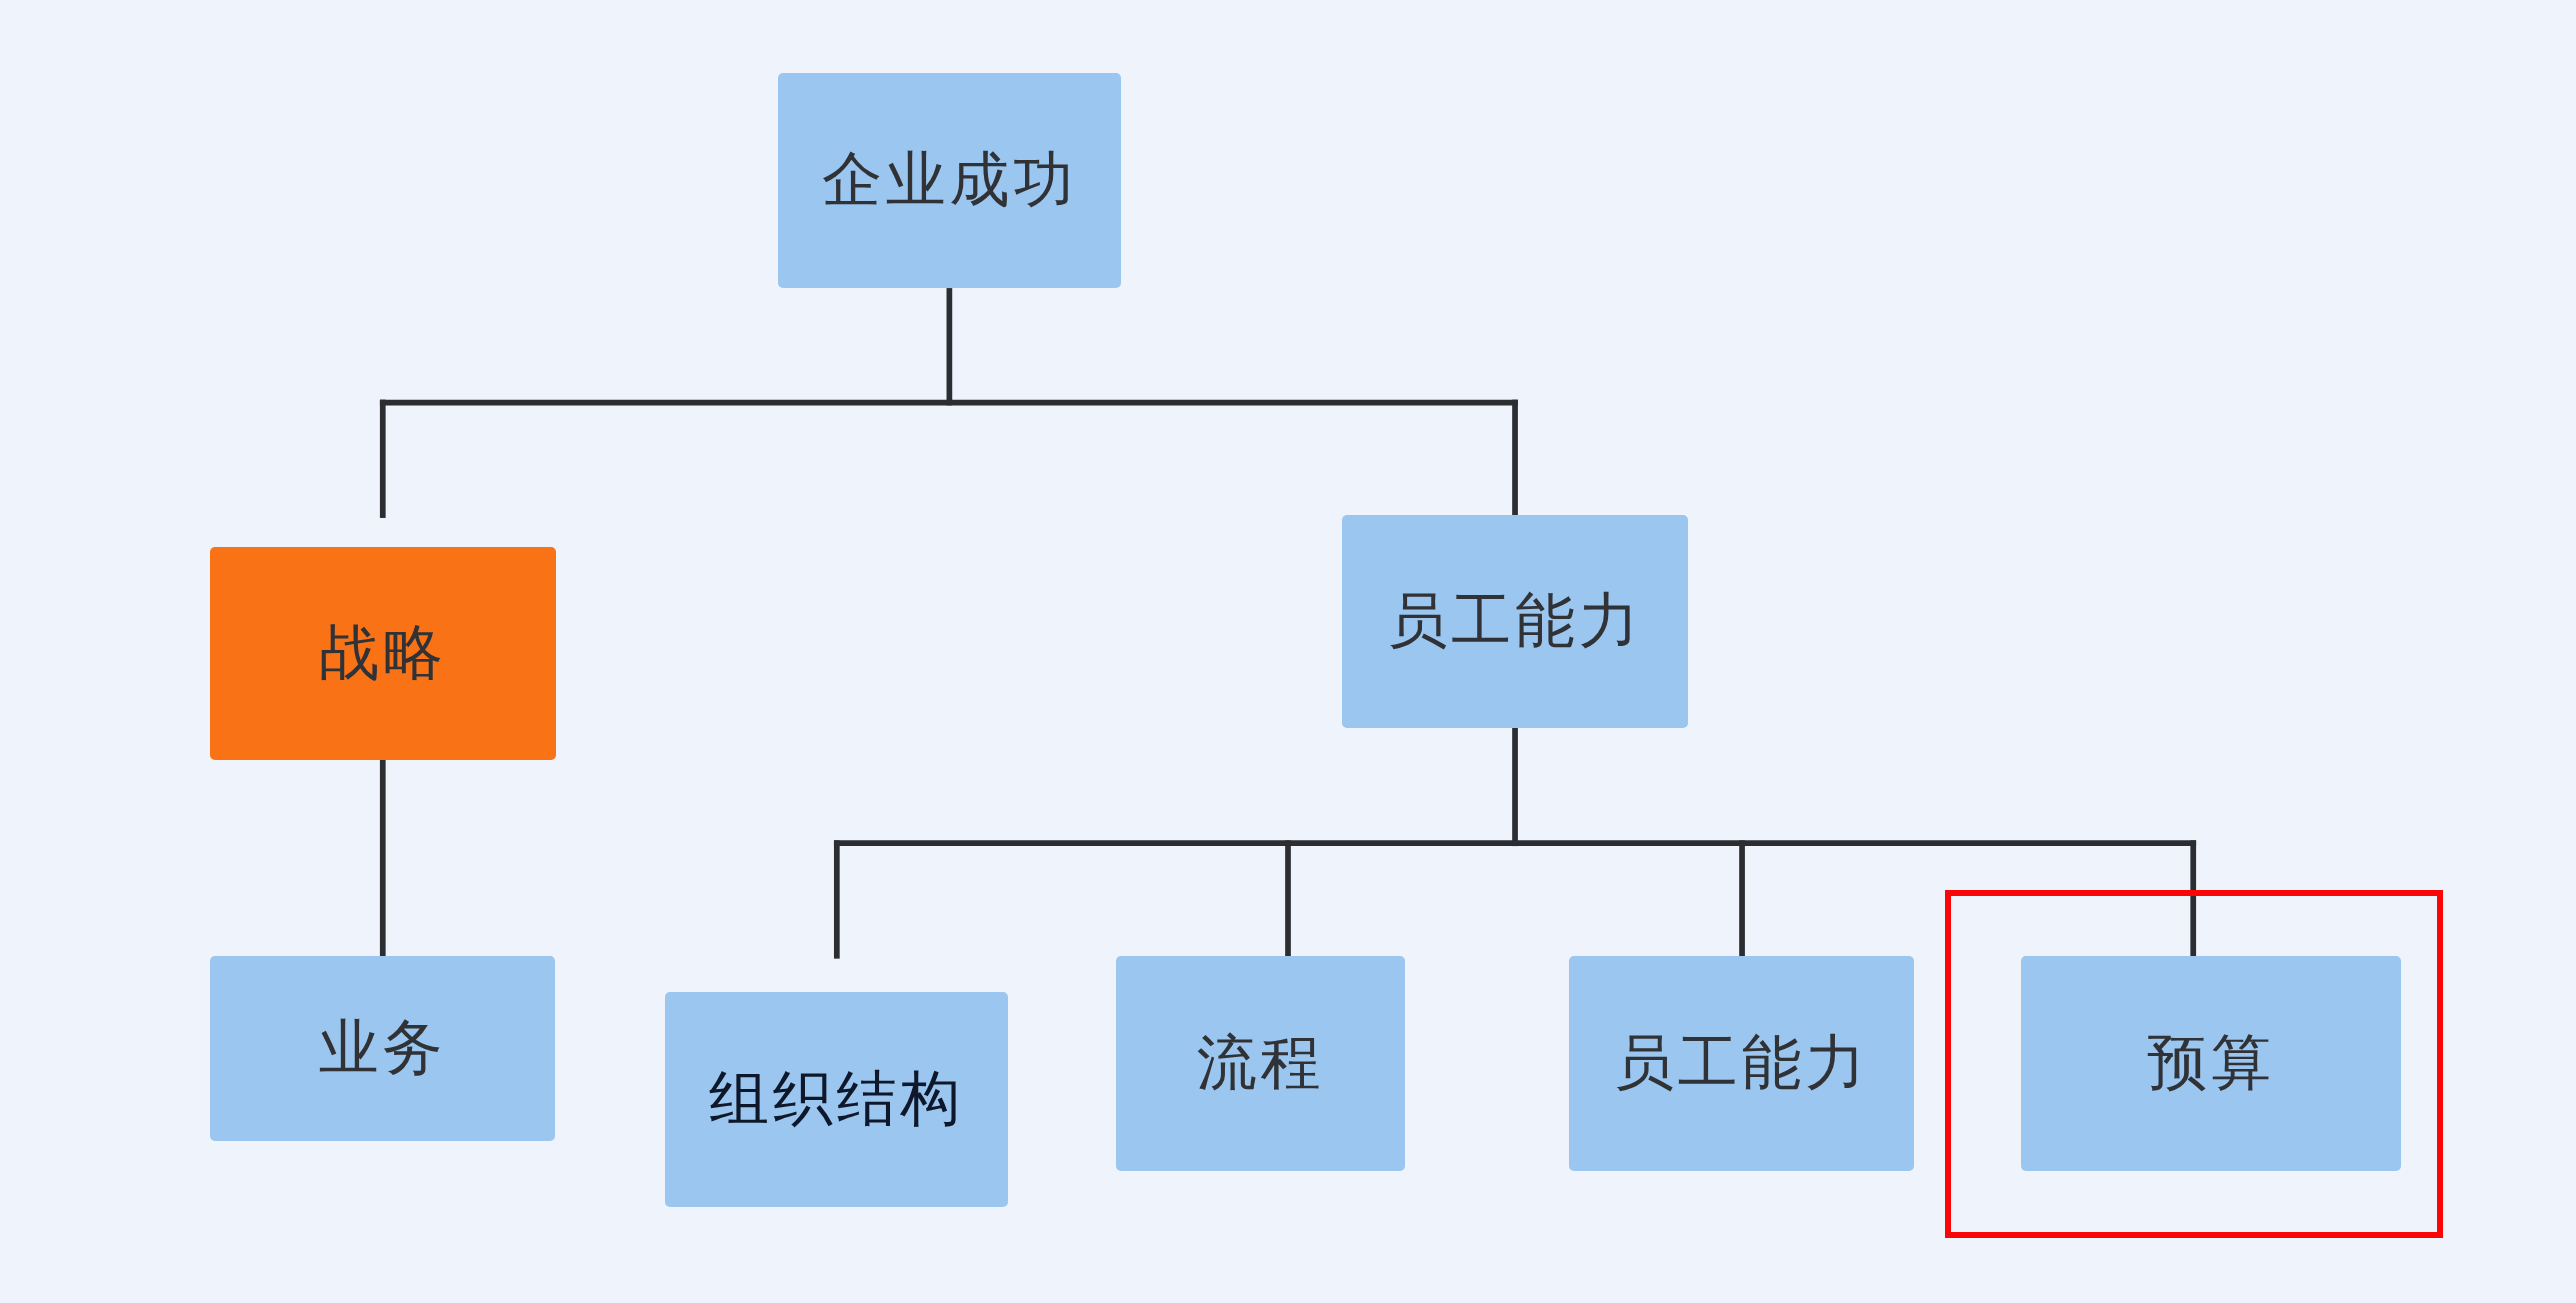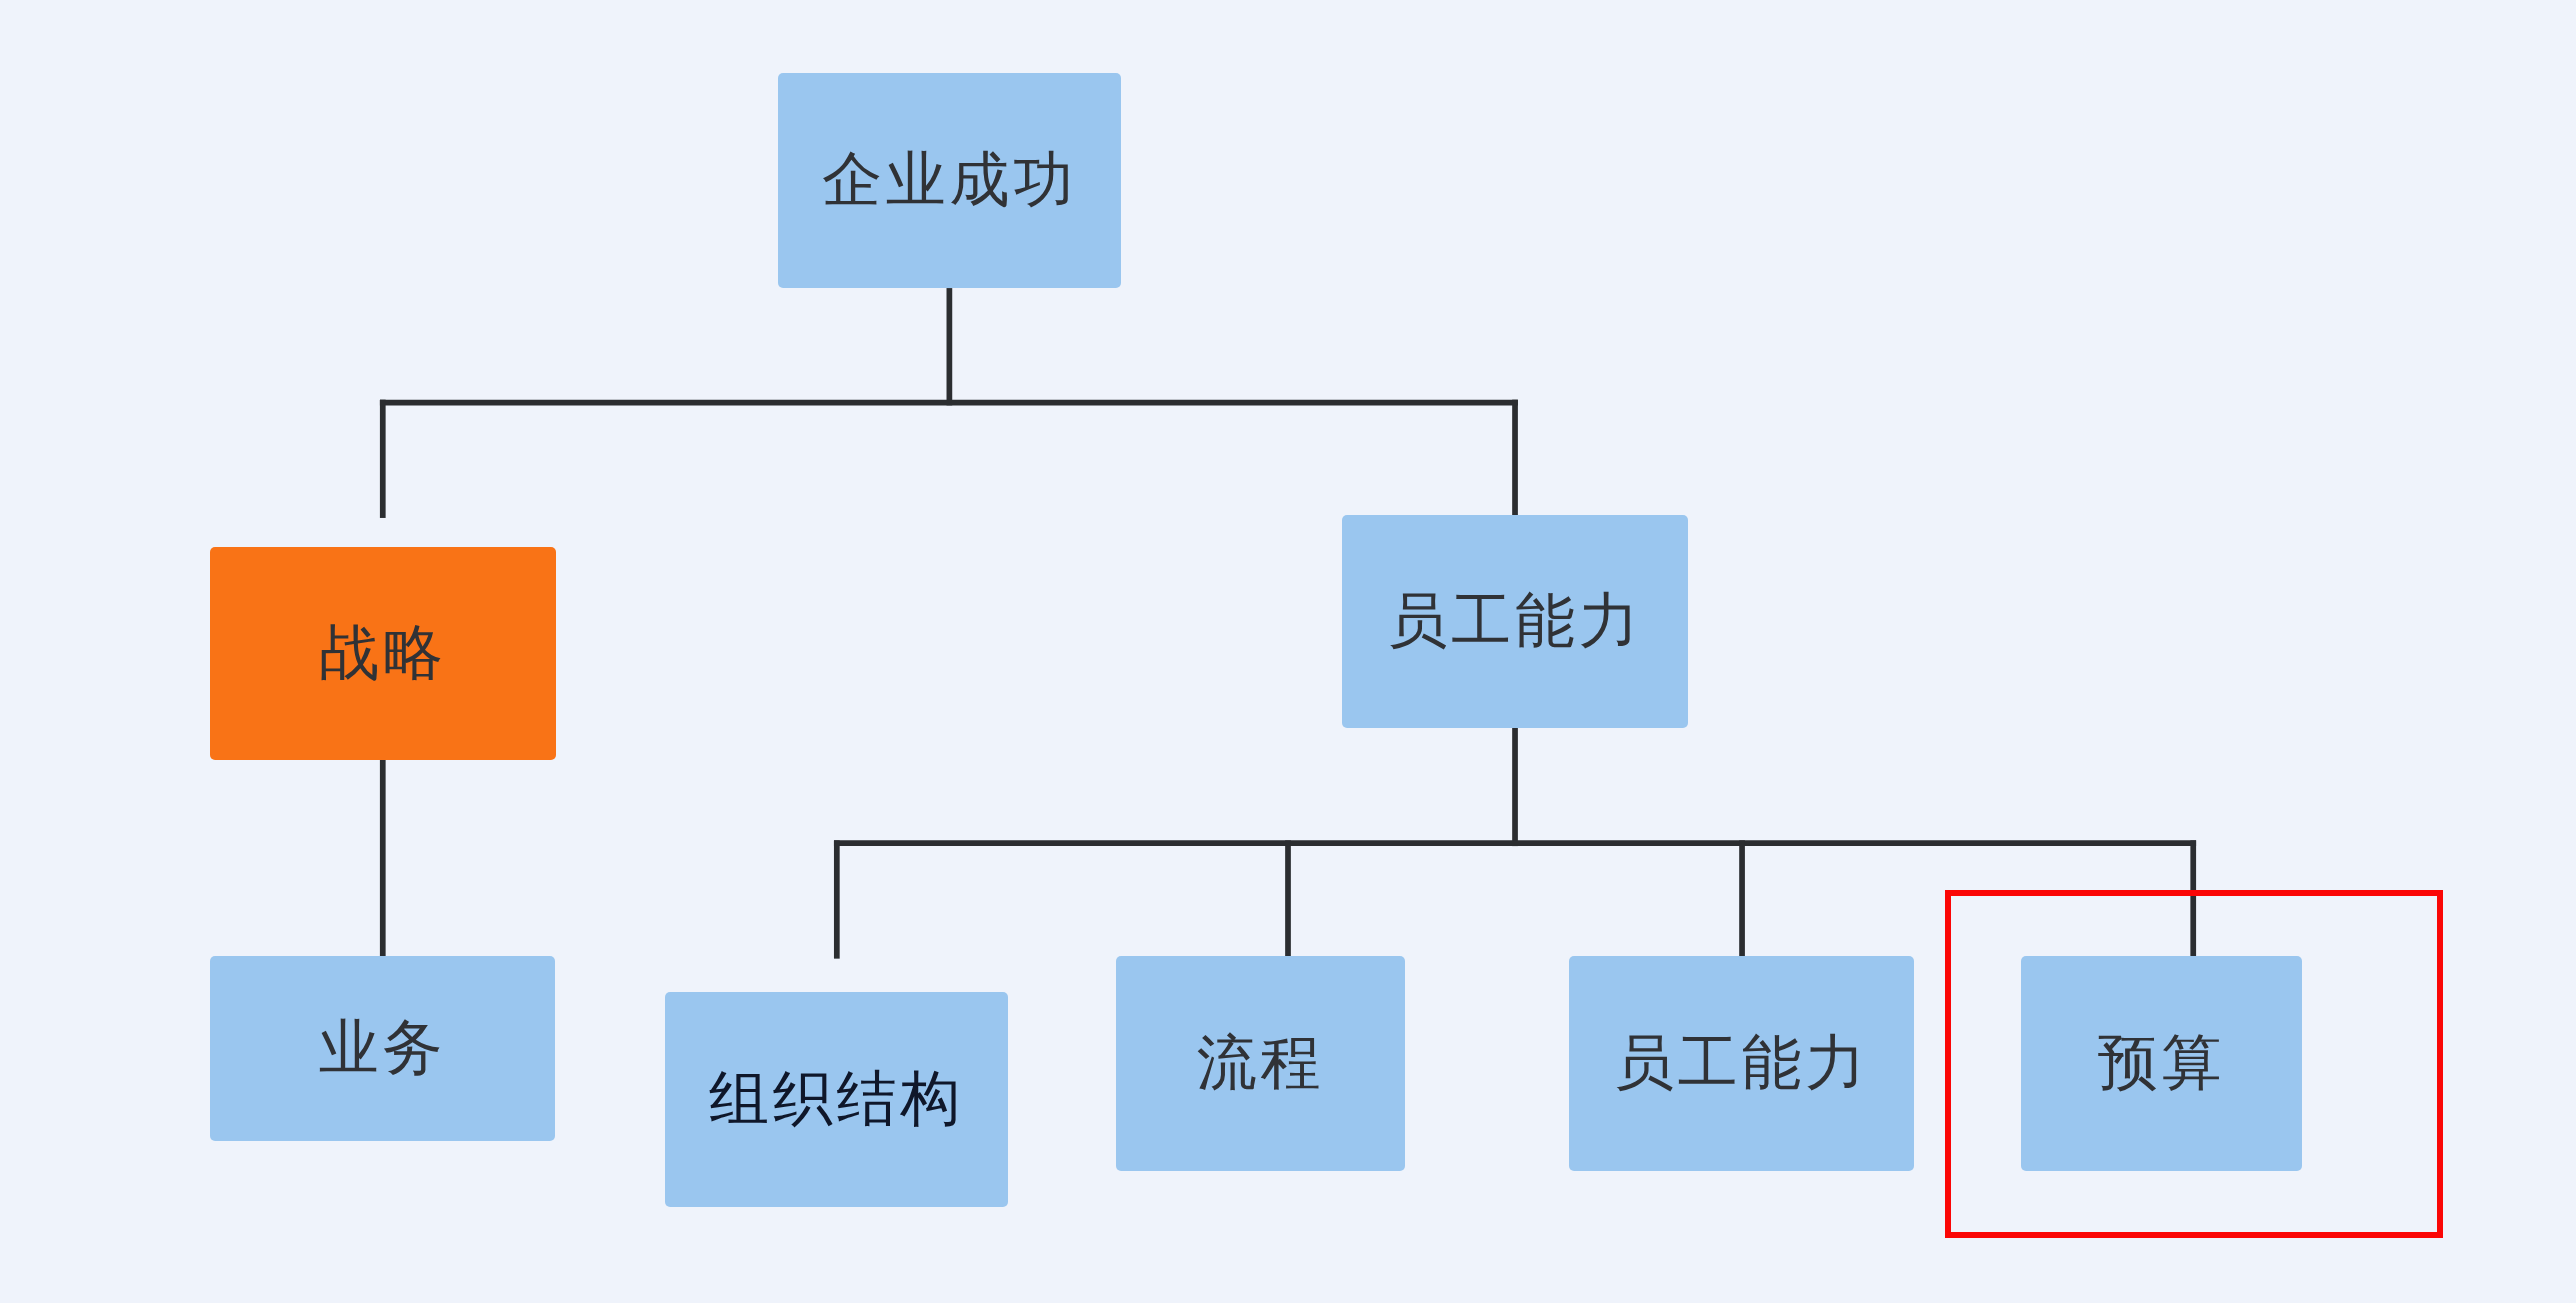--- a/index.html
+++ b/index.html
@@ -60,15 +60,15 @@
       <line x1="2299" y1="881" x2="2299" y2="1005" stroke="#2b2d30" stroke-width="6"></line>
     </svg>
   <div class="highlight-rect" style="left: 1945px; top: 890px; width: 498px; height: 348px; border-width: 6.7px; border-color: rgb(251, 6, 6);"></div>
 <div class="node" style="left: 778px; top: 73px; width: 343px; height: 215px; background: rgb(154, 198, 239); color: rgb(48, 50, 54);">企业成功</div>
     <div class="node" style="left: 210px; top: 515px; width: 346px; height: 213px; background: #f97316; color: rgb(48, 50, 54); margin-top: 32px;">战略</div>
     <div class="node" style="left: 1342px; top: 515px; width: 346px; height: 213px; background: rgb(154, 198, 239); color: rgb(48, 50, 54);">员工能力</div>
     <div class="node" style="left: 210px; top: 956px; width: 345px; height: 185px; background: rgb(154, 198, 239); color: rgb(48, 50, 54);">业务</div>
     <div class="node" style="left: 665px; top: 992px; width: 343px; height: 215px; background: rgb(154, 198, 239); color: #0f172a;">组织结构</div>
     <div class="node" style="left: 1116px; top: 956px; width: 289px; height: 215px; background: rgb(154, 198, 239); color: rgb(48, 50, 54);">流程</div>
     <div class="node" style="left: 1569px; top: 956px; width: 345px; height: 215px; background: rgb(154, 198, 239); color: rgb(48, 50, 54);">员工能力</div>
-    <div class="node" style="left: 2021px; top: 956px; width: 281px; height: 215px; background: rgb(154, 198, 239); color: rgb(48, 50, 54);">预算</div>
+    <div class="node" style="left: 2021px; top: 956px; width: 380px; height: 215px; background: rgb(154, 198, 239); color: rgb(48, 50, 54);">预算</div>
   </div>
 
 
 </body></html>

